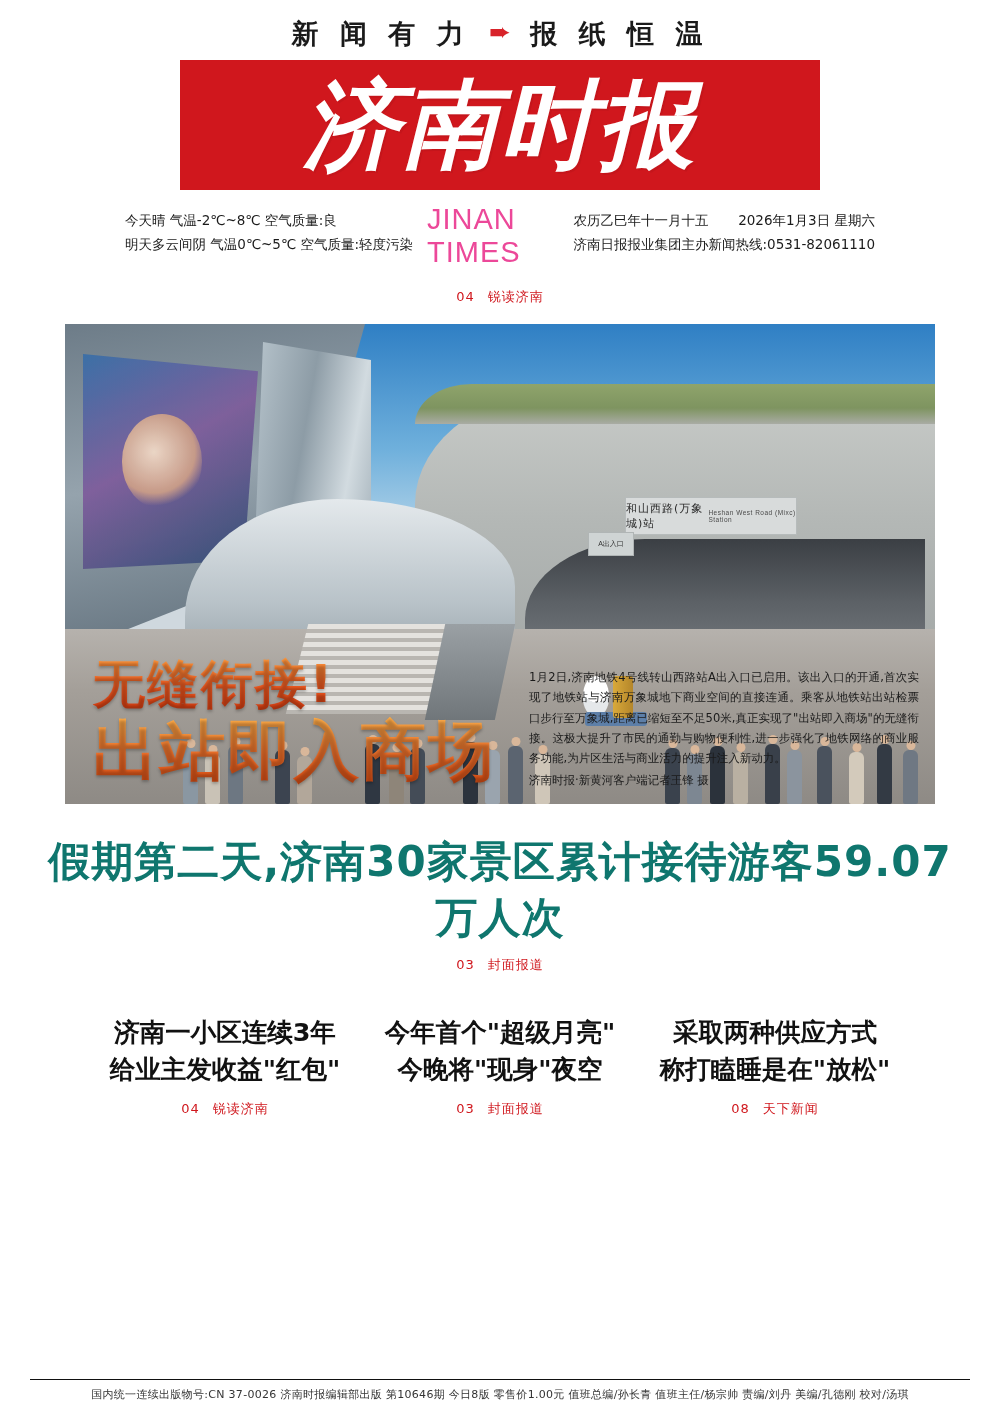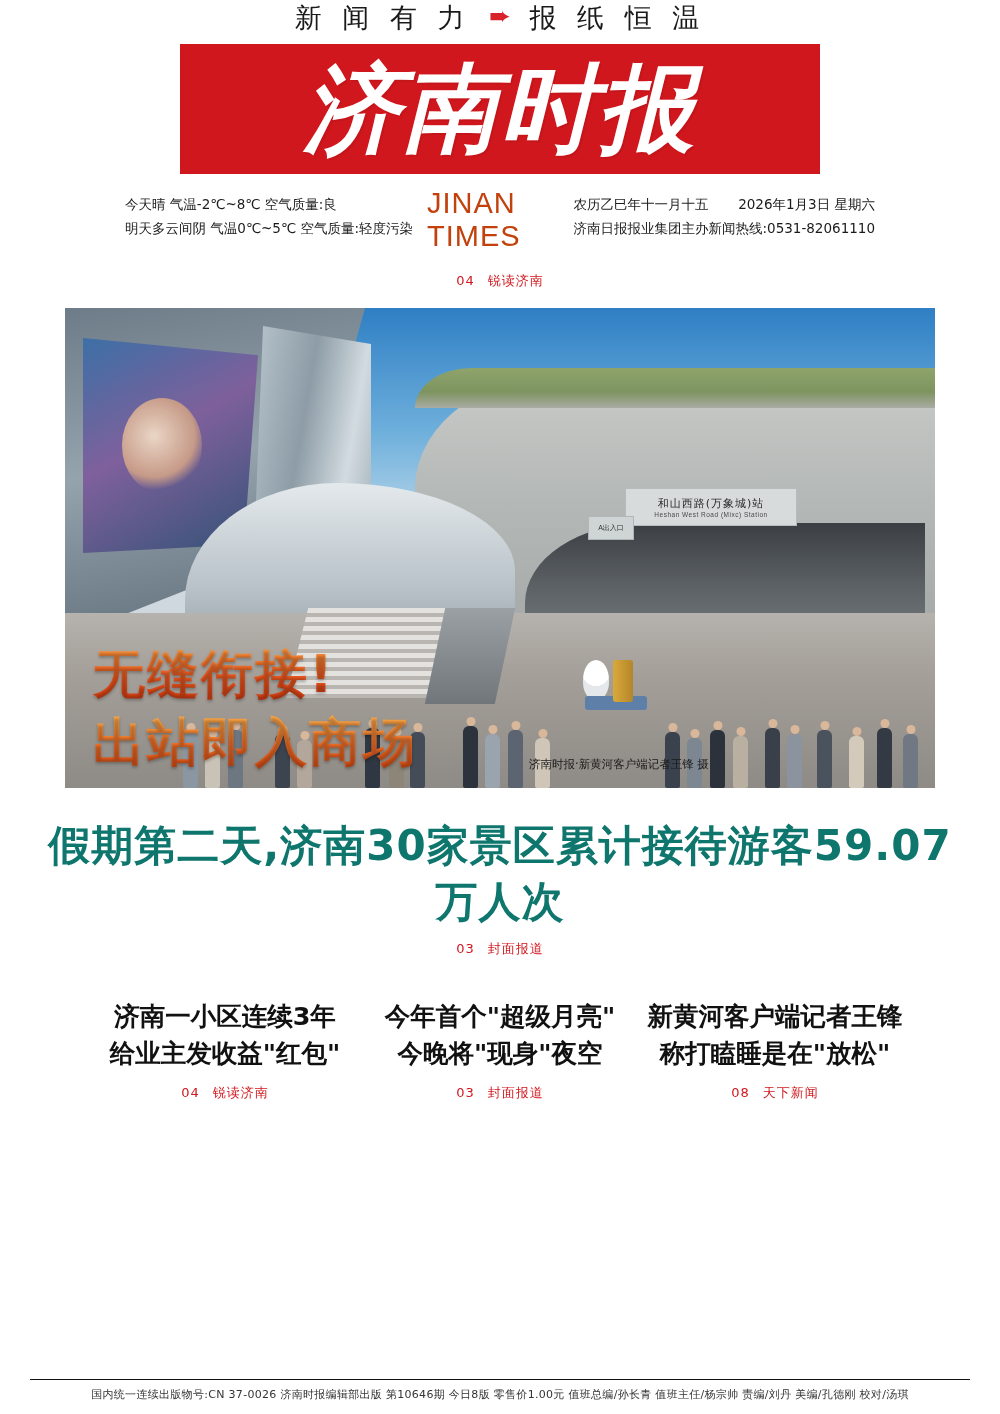--- a/index.html
+++ b/index.html
@@ -20,23 +20,23 @@
     height: 1414px;
     position: relative;
     box-sizing: border-box;
     padding: 0 30px;
   }
 
   
   .slogan {
     text-align: center;
     font-size: 27px;
-    font-weight: normal;
+    font-weight: bold;
     letter-spacing: 6px;
-    padding-top: 0;
+    padding-top: 16px;
     color: #1a1a1a;
     position: relative;
     font-family: "DejaVu Sans", sans-serif;
   }
   .slogan .bird {
     display: inline-block;
     color: #d8232a;
     font-size: 26px;
     transform: translateY(-2px);
     letter-spacing: 0;
@@ -84,21 +84,21 @@
     line-height: 1.75;
     color: #1b1b1b;
     white-space: nowrap;
     font-family: "DejaVu Sans", sans-serif;
   }
   .info-col.left { text-align: left; }
   .info-col.right { text-align: right; }
   .info-center {
     font-size: 29px;
     letter-spacing: 1px;
-    color: #c2410c;
+    color: #ec4899;
     font-family: "Liberation Sans", sans-serif;
     font-weight: 400;
     padding: 0 14px;
     transform: translateY(3px);
   }
 
   
   .lead {
     margin-top: 22px;
     text-align: center;
@@ -174,23 +174,23 @@
     position: absolute; right: 0; top: 60px; width: 520px; height: 40px;
     background: linear-gradient(180deg, #8fa46b 0%, #7e9460 60%, #a9aca4 100%);
     border-top-left-radius: 170px 120px;
   }
   .station-opening {
     position: absolute; right: 10px; top: 215px; width: 400px; height: 180px;
     background: linear-gradient(180deg, #3b3f44 0%, #5c6166 35%, #8e9398 100%);
     border-top-left-radius: 120px 80px;
   }
   .sign-plate {
-    position: absolute; left: 560px; top: 180px; width: 170px; height: 36px;
+    position: absolute; left: 560px; top: 173px; width: 170px; height: 36px;
     background: #d8dbdb; border: 1px solid #b6bbbb;
-    display: flex; flex-direction: column; align-items: center; justify-content: center;
+    display: flex; flex-direction: row; align-items: center; justify-content: center;
   }
   .sign-plate .cn { font-size: 11px; color: #2a2a2a; letter-spacing: 1px; font-family:"DejaVu Sans",sans-serif;}
   .sign-plate .en { font-size: 6.5px; color: #4a4a4a; letter-spacing: .5px;}
   .small-sign {
     position: absolute; left: 523px; top: 208px; width: 44px; height: 22px;
     background: #cfd4d4; border: 1px solid #b0b5b5; font-size: 7px; color:#333;
     display:flex; align-items:center; justify-content:center;
   }
   .ground {
     position: absolute; left: 0; bottom: 0; width: 100%; height: 175px;
@@ -233,21 +233,21 @@
     font-weight: bold;
     line-height: 1.08;
   }
   .ovl .l1 {
     font-size: 52px; letter-spacing: 2px;
     background: linear-gradient(180deg, #ff9c3f 0%, #f05a21 55%, #d23a10 100%);
     -webkit-background-clip: text; background-clip: text; color: transparent;
     text-shadow: 0 2px 3px rgba(0,0,0,.25);
   }
   .ovl .l2 {
-    font-size: 52px; letter-spacing: 2px; margin-top: 12px;
+    font-size: 65px; letter-spacing: 2px; margin-top: 4px;
     background: linear-gradient(180deg, #ffb04a 0%, #f2702a 55%, #d94b12 100%);
     -webkit-background-clip: text; background-clip: text; color: transparent;
     text-shadow: 0 2px 3px rgba(0,0,0,.25);
   }
 
   .cap-box {
     position: absolute; right: 16px; bottom: 14px; width: 390px; z-index: 5;
     font-size: 11.5px; line-height: 1.75; color: #1a1a1a;
     text-align: justify;
     font-family: "DejaVu Sans", sans-serif;
@@ -387,20 +387,21 @@
       <div class="p" style="left:812px;height:60px;background:#333a44;"></div>
       <div class="p" style="left:838px;height:54px;background:#6f7883;"></div>
     </div>
 
     <div class="ovl">
       <div class="l1">无缝衔接!</div>
       <div class="l2">出站即入商场</div>
     </div>
 
     <div class="cap-box">
+      <div>1月2日,济南地铁4号线转山西路站A出入口已启用。该出入口的开通,首次实现了地铁站与济南万象城地下商业空间的直接连通。乘客从地铁站出站检票口步行至万象城,距离已缩短至不足50米,真正实现了"出站即入商场"的无缝衔接。这极大提升了市民的通勤与购物便利性,进一步强化了地铁网络的商业服务功能,为片区生活与商业活力的提升注入新动力。</div>
       <div class="cap-credit">济南时报·新黄河客户端记者王锋  摄</div>
     </div>
   </div>
 
   <div class="second">
     <div class="second-main">假期第二天,济南30家景区累计接待游客59.07万人次</div>
     <div class="refline">
       <span class="pg">03</span>
       <span>封面报道</span>
     </div>
@@ -417,21 +418,21 @@
     </div>
     <div class="col">
       <div class="t">今年首个"超级月亮"</div>
       <div class="t">今晚将"现身"夜空</div>
       <div class="refline">
         <span class="pg">03</span>
         <span>封面报道</span>
       </div>
     </div>
     <div class="col">
-      <div class="t">新黄河客户端记者王锋</div>
+      <div class="t">采取两种供应方式</div>
       <div class="t">称打瞌睡是在"放松"</div>
       <div class="refline">
         <span class="pg">08</span>
         <span>天下新闻</span>
       </div>
     </div>
   </div>
 
   <div class="rule"></div>
   <div class="footer">国内统一连续出版物号:CN 37-0026  济南时报编辑部出版  第10646期  今日8版  零售价1.00元  值班总编/孙长青  值班主任/杨宗帅  责编/刘丹  美编/孔德刚  校对/汤琪</div>

